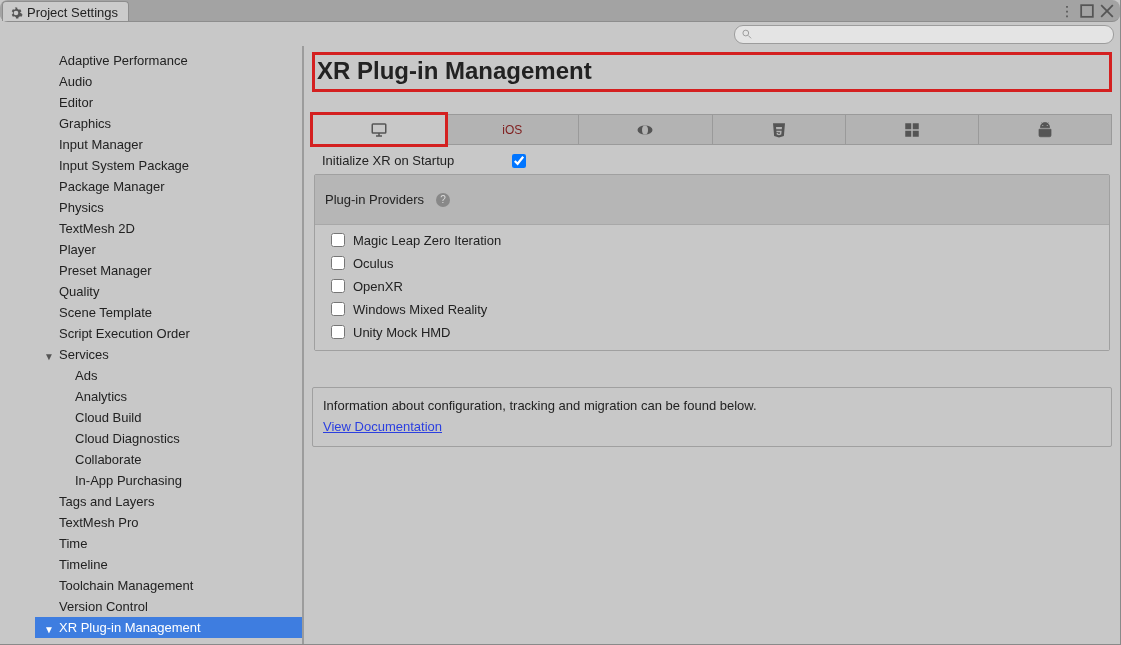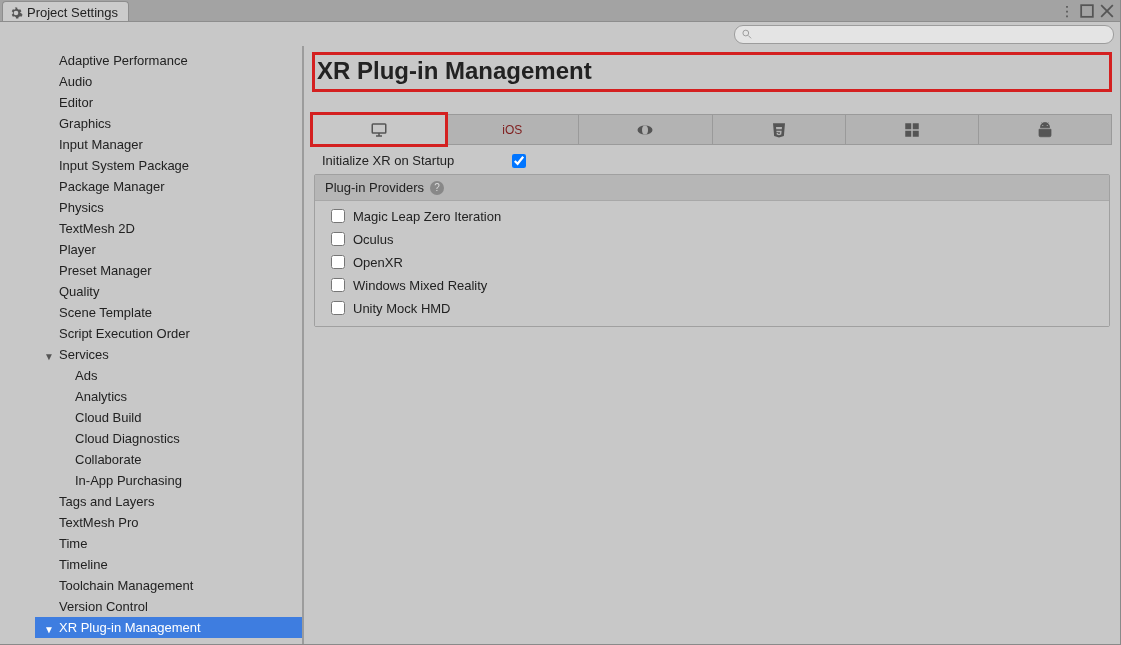--- a/index.html
+++ b/index.html
@@ -1,21 +1,21 @@
 <!DOCTYPE html>
 <html><head>
 <meta charset="utf-8">
 <style>
 * { margin: 0; padding: 0; box-sizing: border-box; font-family: Arial, Helvetica, sans-serif; }
 body { background: #c8c8c8; width: 1121px; height: 645px; overflow: hidden; font-size: 13px; color: #222; }
 
 .window { display: flex; flex-direction: column; height: 100%; border-right: 1px solid #8a8a8a; border-bottom: 1px solid #8a8a8a; }
 
 
-.titlebar { height: 22px; background: #a3a3a3; display: flex; align-items: stretch; border-bottom: 1px solid #8d8d8d; }
+.titlebar { height: 22px; background: #a3a3a3; display: flex; align-items: stretch; border-bottom: 1px solid #8d8d8d; border-radius: 8px; }
 .tab { background: #cbcbcb; border: 1px solid #8d8d8d; border-bottom: none; border-top-left-radius: 4px; border-top-right-radius: 4px; padding: 2px 10px 0 6px; display: flex; align-items: center; gap: 4px; margin-left: 2px; margin-top: 1px; }
 .tab svg { width: 14px; height: 14px; }
 .window-controls { margin-left: auto; display: flex; align-items: center; gap: 6px; padding-right: 6px; color: #4a4a4a; }
 .window-controls span { font-size: 14px; cursor: default; }
 .wc-icon { width: 14px; height: 14px; display:flex; align-items:center; justify-content:center; }
 
 
 .searchrow { height: 24px; background: #c8c8c8; display:flex; align-items:center; justify-content:flex-end; padding: 2px 6px; }
 .search { width: 380px; height: 19px; background: #e4e4e4; border:1px solid #9c9c9c; border-radius: 9px; display:flex; align-items:center; padding:0 6px; }
 .search svg { width:12px; height:12px; opacity:.6; }
@@ -43,21 +43,21 @@
 .ptab svg { width:18px; height:18px; }
 .ptab .ios-label { font-size:12px; color:#7f1d1d; }
 .firsttab-wrap { position: relative; }
 .firsttab-wrap::after { content:""; position:absolute; left:-3px; right:-3px; top:-3px; bottom:-3px; border:3px solid #d42020; pointer-events:none; }
 
 .formrow { display:flex; align-items:center; padding:8px 4px 4px 10px; font-size:13px; }
 .formrow label { width:190px; }
 .chk { width:14px; height:14px; }
 
 .provider-panel { border:1px solid #a0a0a0; border-radius:2px; margin:2px 2px 0 2px; background:#c0c0c0; }
-.provider-head { background:#b6b6b6; padding:5px 10px; font-size:13px; display:flex; align-items:center; gap:6px; border-bottom:1px solid #a8a8a8; }
+.provider-head { background:#b6b6b6; padding:17px 10px; font-size:13px; display:flex; align-items:center; gap:12px; border-bottom:1px solid #a8a8a8; }
 .provider-head .help { width:14px; height:14px; border-radius:50%; background:#888; color:#ddd; font-size:10px; display:flex; align-items:center; justify-content:center; }
 .provider-body { background:#c8c8c8; padding:4px 6px 6px 6px; }
 .prov-item { display:flex; align-items:flex-start; gap:8px; padding:4px 10px; font-size:13px; }
 .prov-item .chk { background:#fff; border:1px solid #888; }
 
 .info-panel { border:1px solid #a0a0a0; border-radius:2px; margin-top:36px; padding:10px 10px 12px 10px; background:#c8c8c8; }
 .info-panel .info-text { font-size:13px; margin-bottom:6px; }
 .info-panel a { color:#2b3fe0; text-decoration:underline; font-size:13px; }
 </style>
 </head>
@@ -201,15 +201,19 @@
               <input type="checkbox" class="chk" style="">
               <span>Windows Mixed Reality</span>
             </div>
             <div class="prov-item">
               <input type="checkbox" class="chk" style="">
               <span>Unity Mock HMD</span>
             </div>
           </div>
       </div>
 
+      <div class="info-panel">
+        <div class="info-text">Information about configuration, tracking and migration can be found below.</div>
+        <a href="#">View Documentation</a>
+      </div>
     </div>
   </div>
 </div>
 
 </body></html>

